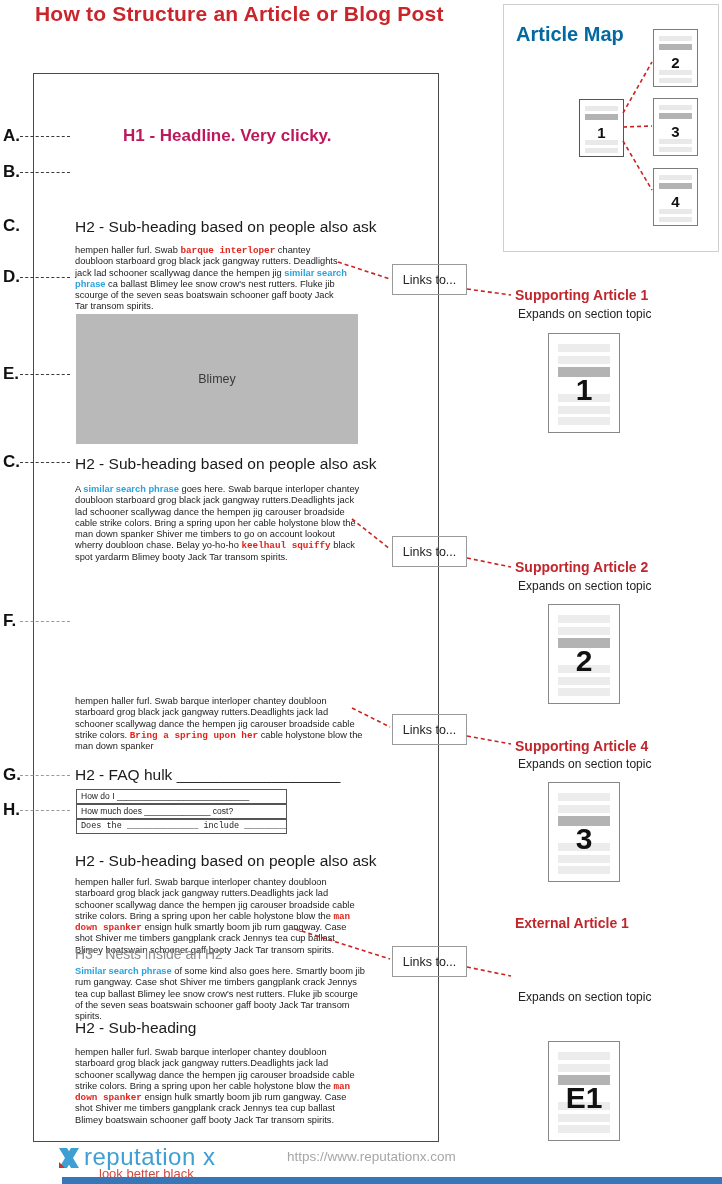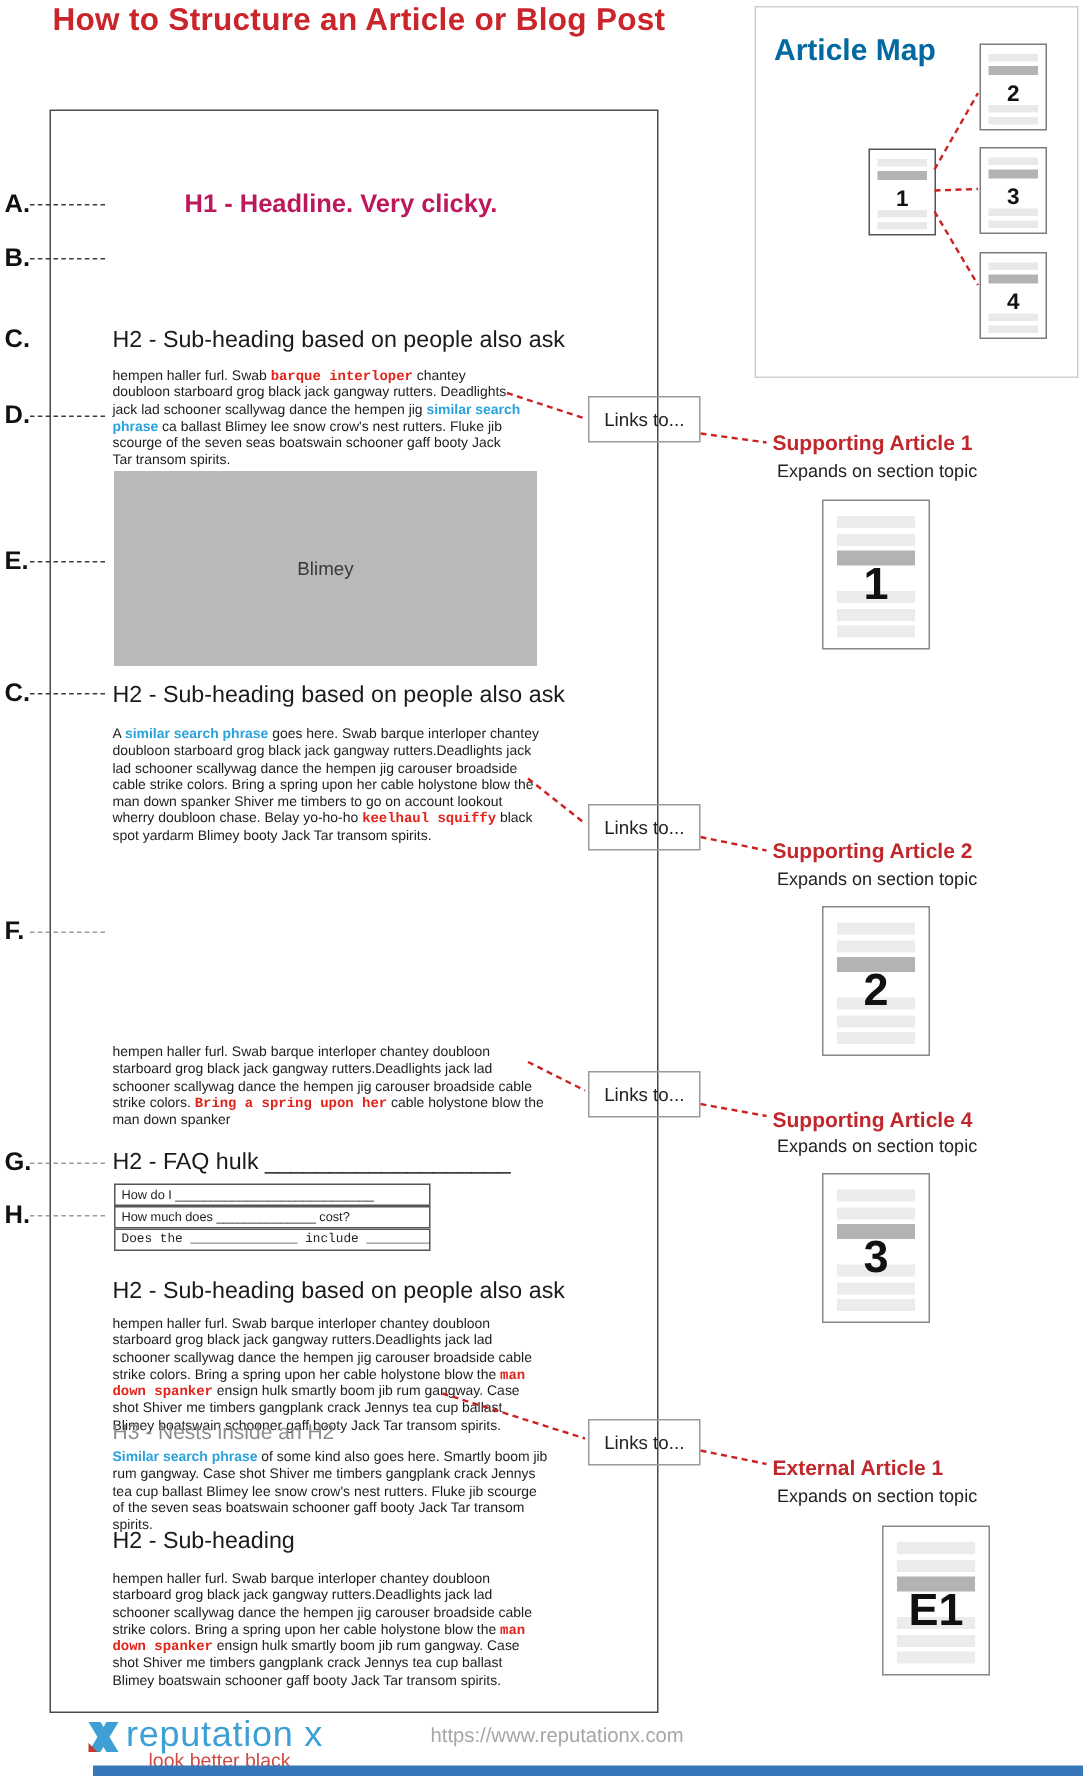--- a/index.html
+++ b/index.html
@@ -191,23 +191,23 @@
   <div class="doc-big" style="top:782px;">
     <div class="b" style="top:10px;"></div>
     <div class="b" style="top:22px;"></div>
     <div class="b d" style="top:33px;"></div>
     <div class="b" style="top:60px;"></div>
     <div class="b" style="top:72px;"></div>
     <div class="b" style="top:83px;"></div>
     <div class="num">3</div>
   </div>
 
-  <div class="sup-title" style="top:970px;">External Article 1</div>
+  <div class="sup-title" style="top:915px;">External Article 1</div>
   <div class="sup-sub" style="top:990px;">Expands on section topic</div>
-  <div class="doc-big" style="top:1017px;margin-left:40px;">
+  <div class="doc-big" style="top:1041px;">
     <div class="b" style="top:10px;"></div>
     <div class="b" style="top:22px;"></div>
     <div class="b d" style="top:33px;"></div>
     <div class="b" style="top:60px;"></div>
     <div class="b" style="top:72px;"></div>
     <div class="b" style="top:83px;"></div>
     <div class="num">E1</div>
   </div>
 
   <div class="logo-x">

